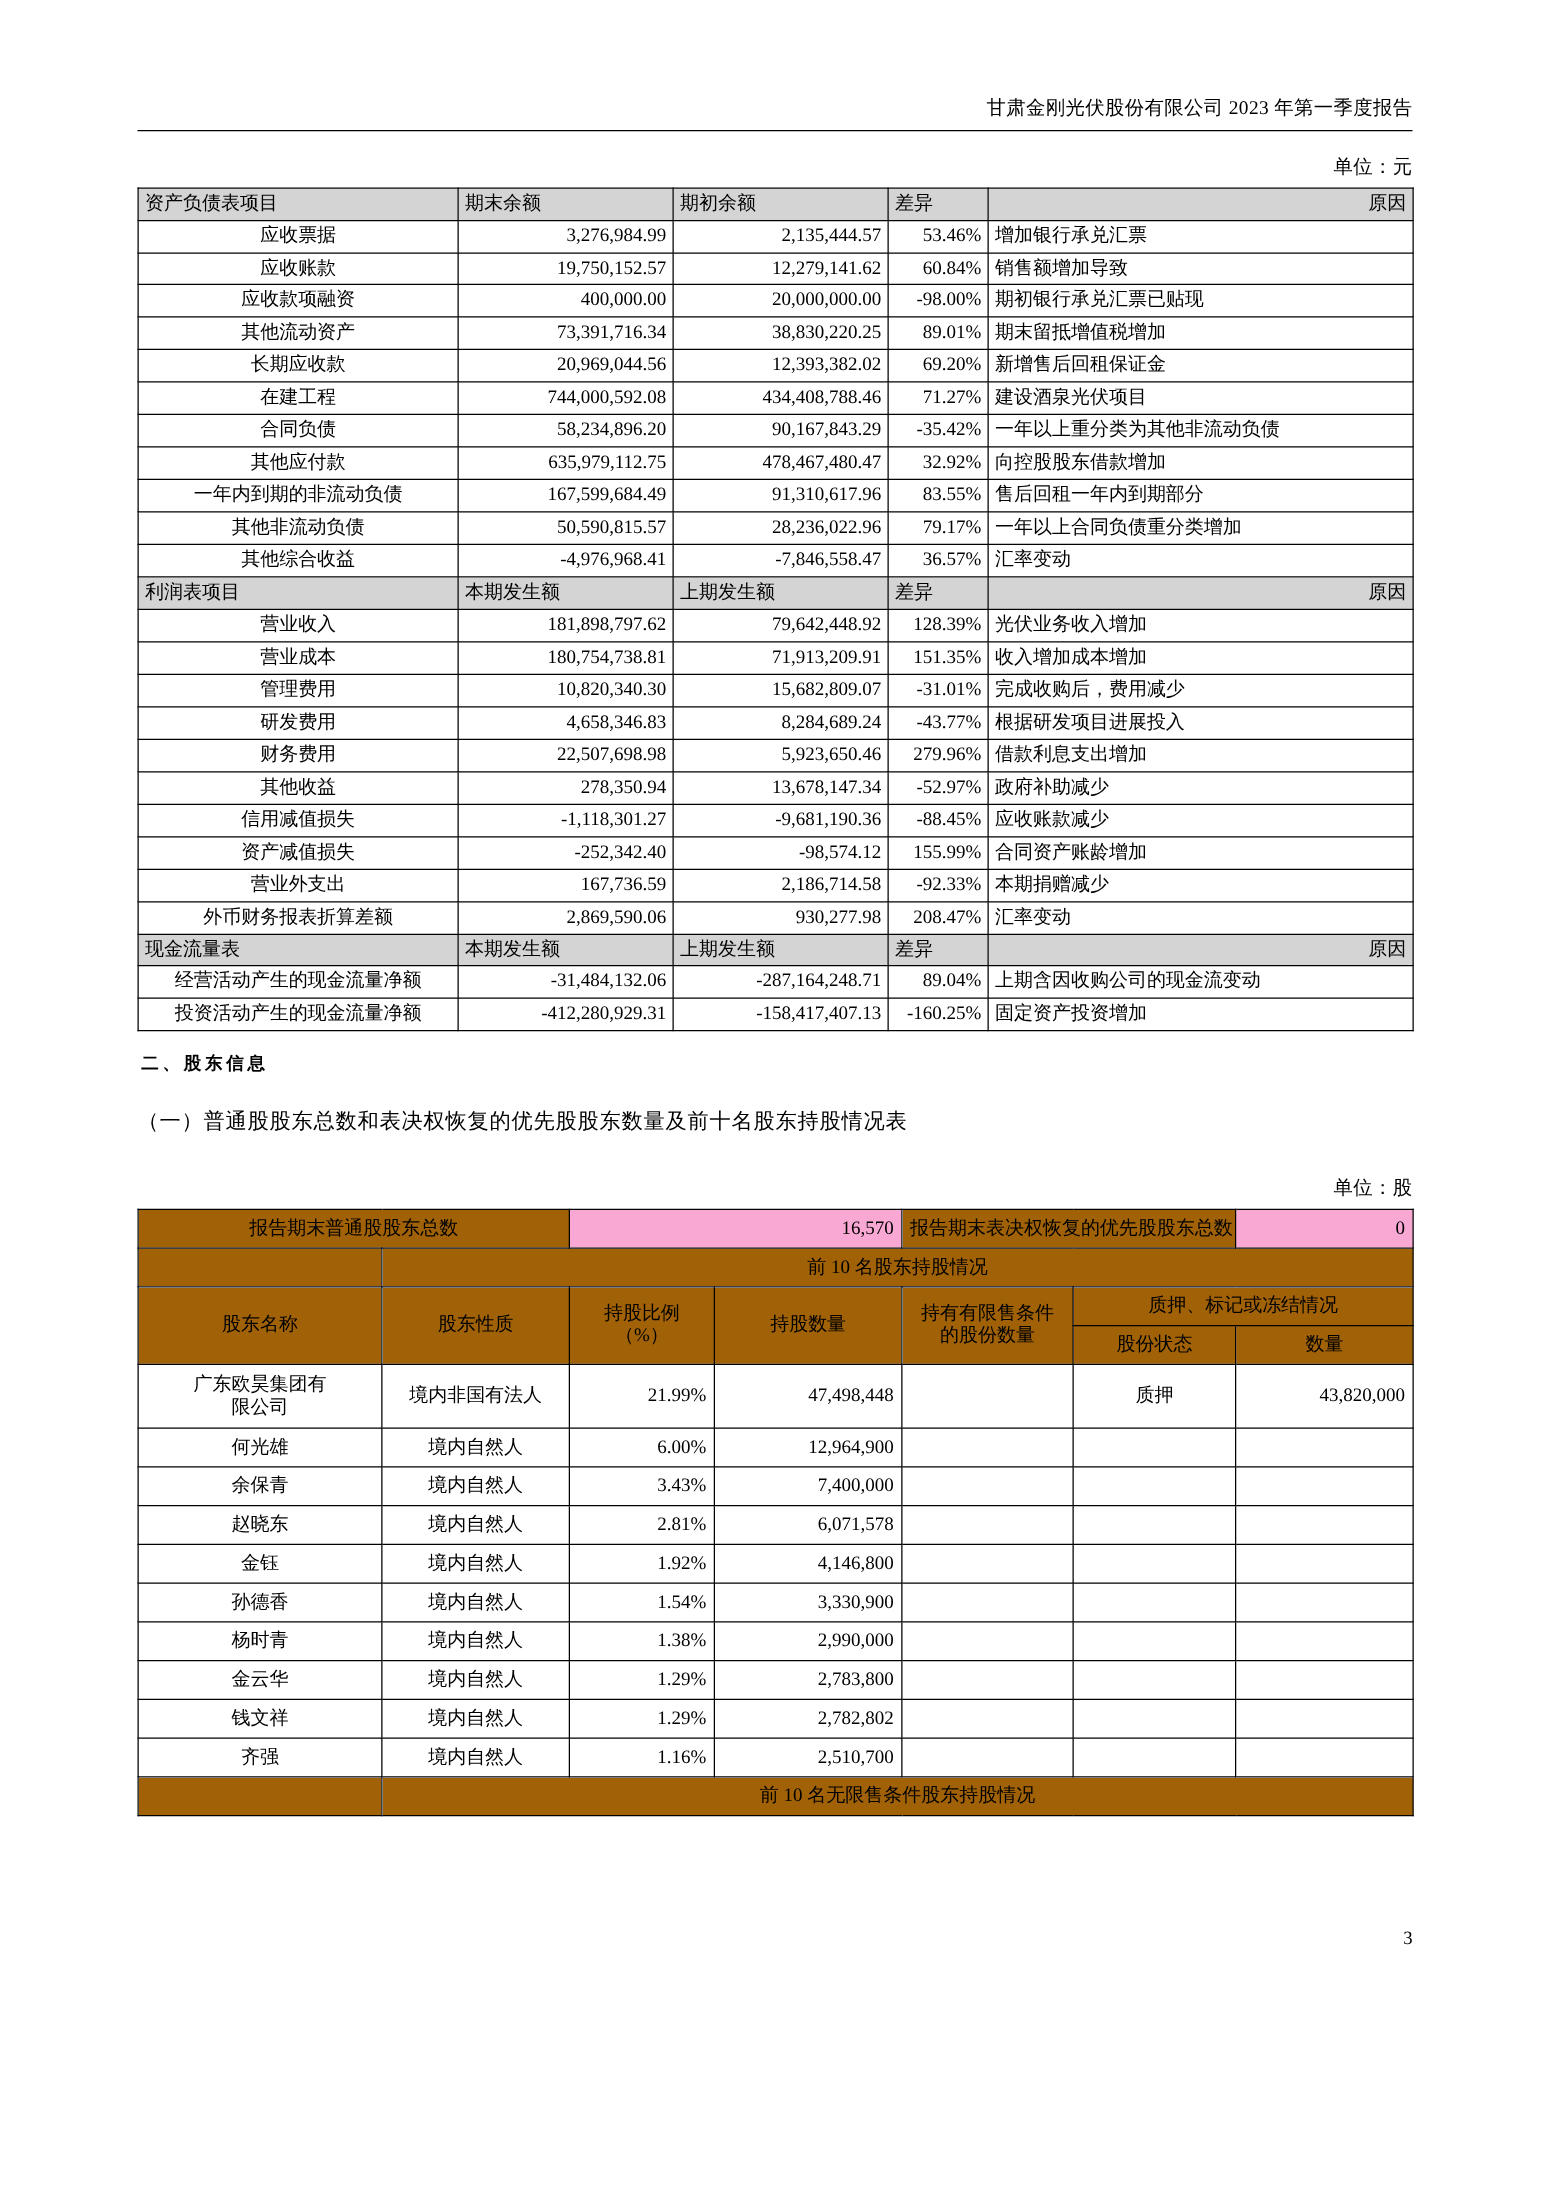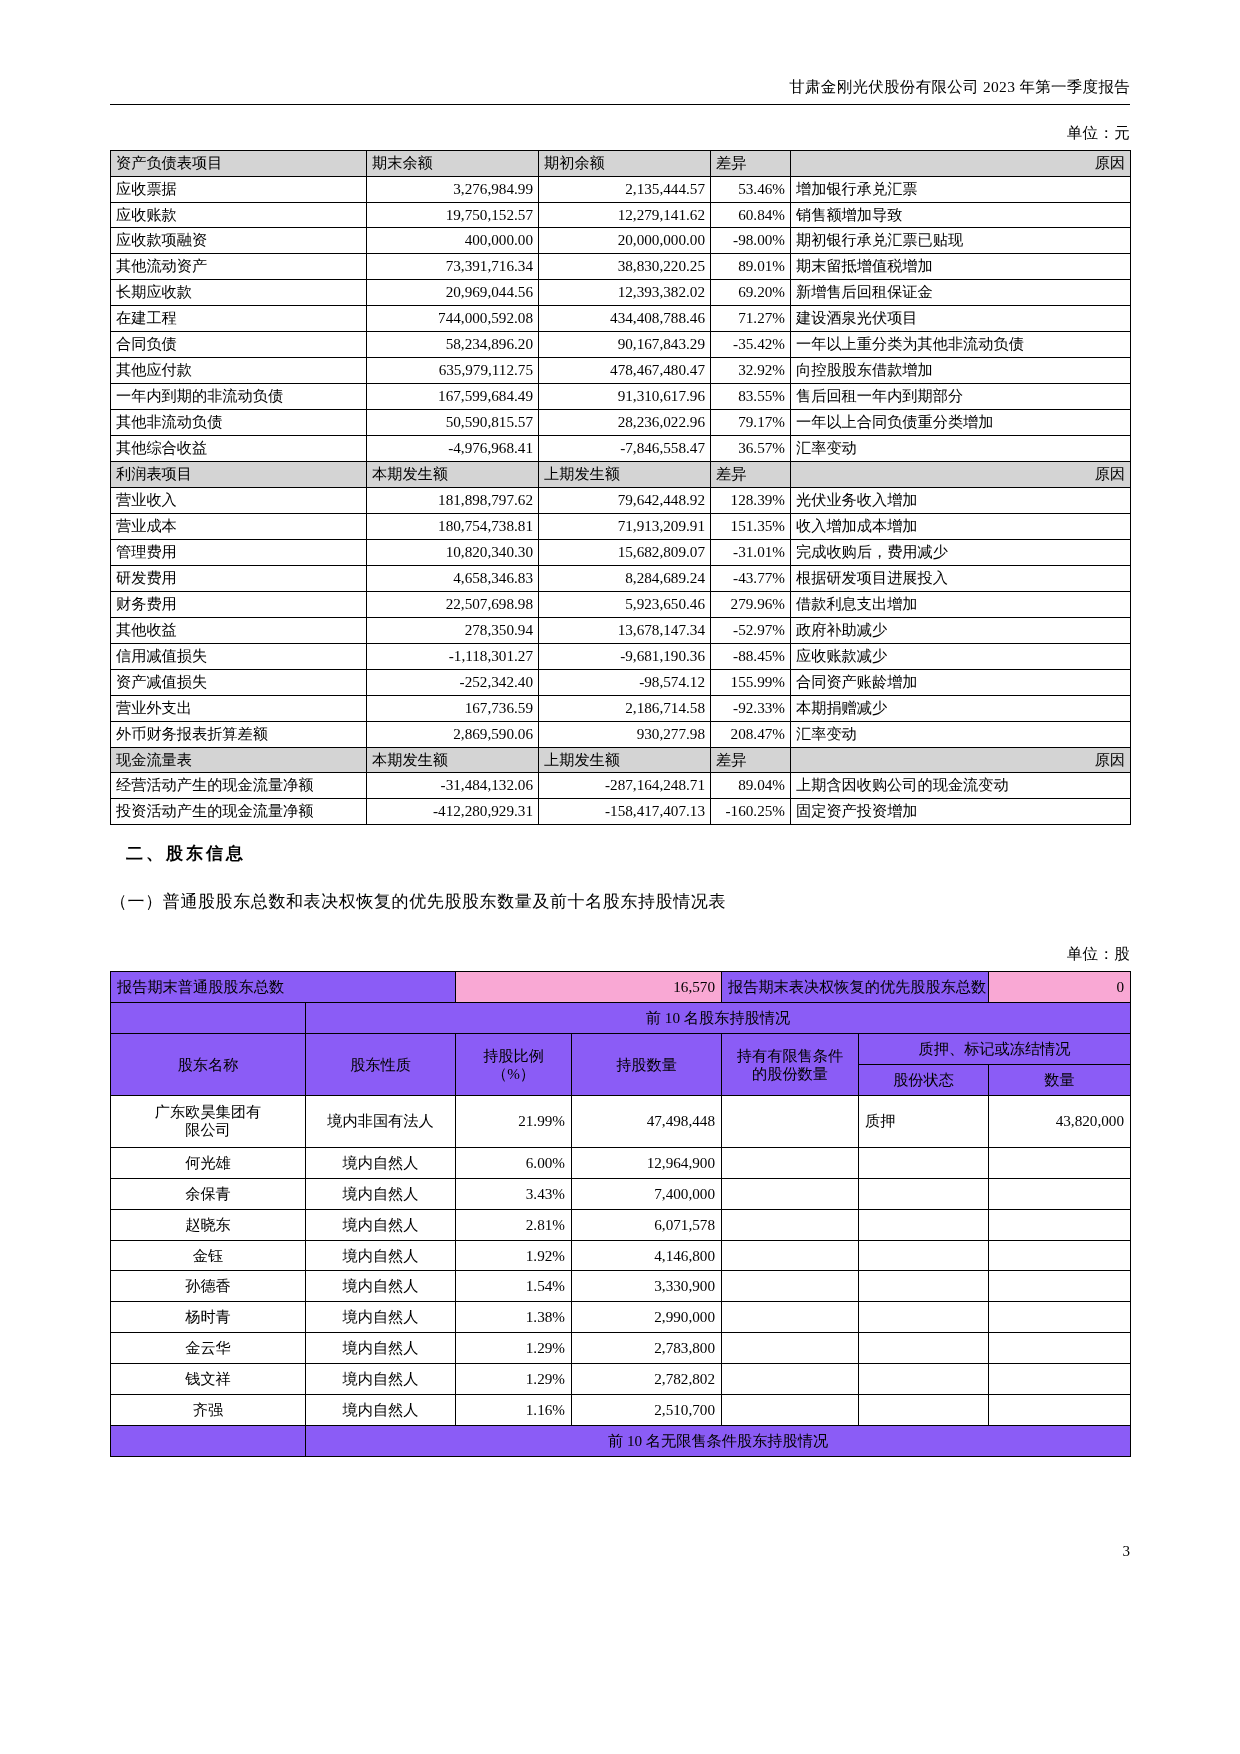--- a/index.html
+++ b/index.html
@@ -64,57 +64,57 @@
     background: #d4d4d4;
     text-align: left;
   }
   .hdr td.reason-h {
     text-align: right;
   }
   td.num {
     text-align: right;
   }
   td.item {
-    text-align: left;
+    text-align: center;
   }
   td.reason {
     text-align: left;
   }
   td.ctr {
     text-align: center;
   }
 
   
   col.c-item   { width: 256px; }
   col.c-end    { width: 172px; }
   col.c-begin  { width: 172px; }
   col.c-diff   { width: 80px;  }
   col.c-reason { width: 340px; }
 
   
   h2.sec {
-    font-size: 17px;
+    font-size: 14px;
     font-weight: bold;
-    margin: 16px 0 0 16px;
+    margin: 16px 0 0 3px;
     letter-spacing: 3px;
     line-height: 1.5;
   }
   p.subsec {
     font-size: 17px;
     margin: 22px 0 0 0;
     letter-spacing: .6px;
     line-height: 1.5;
   }
 
   
   .sh-table td {
     font-size: 15.2px;
     padding: 7px 6px;
   }
-  .sh-grey { background: #8b5cf6; }
+  .sh-grey { background: #a16207; }
   .sh-white { background: #f9a8d4; }
 
   col.s-a { width: 195px; }
   col.s-b { width: 150px; }
   col.s-c { width: 116px; }
   col.s-d { width: 150px; }
   col.s-e { width: 137px; }
   col.s-f { width: 130px; }
   col.s-g { width: 142px; }
 

